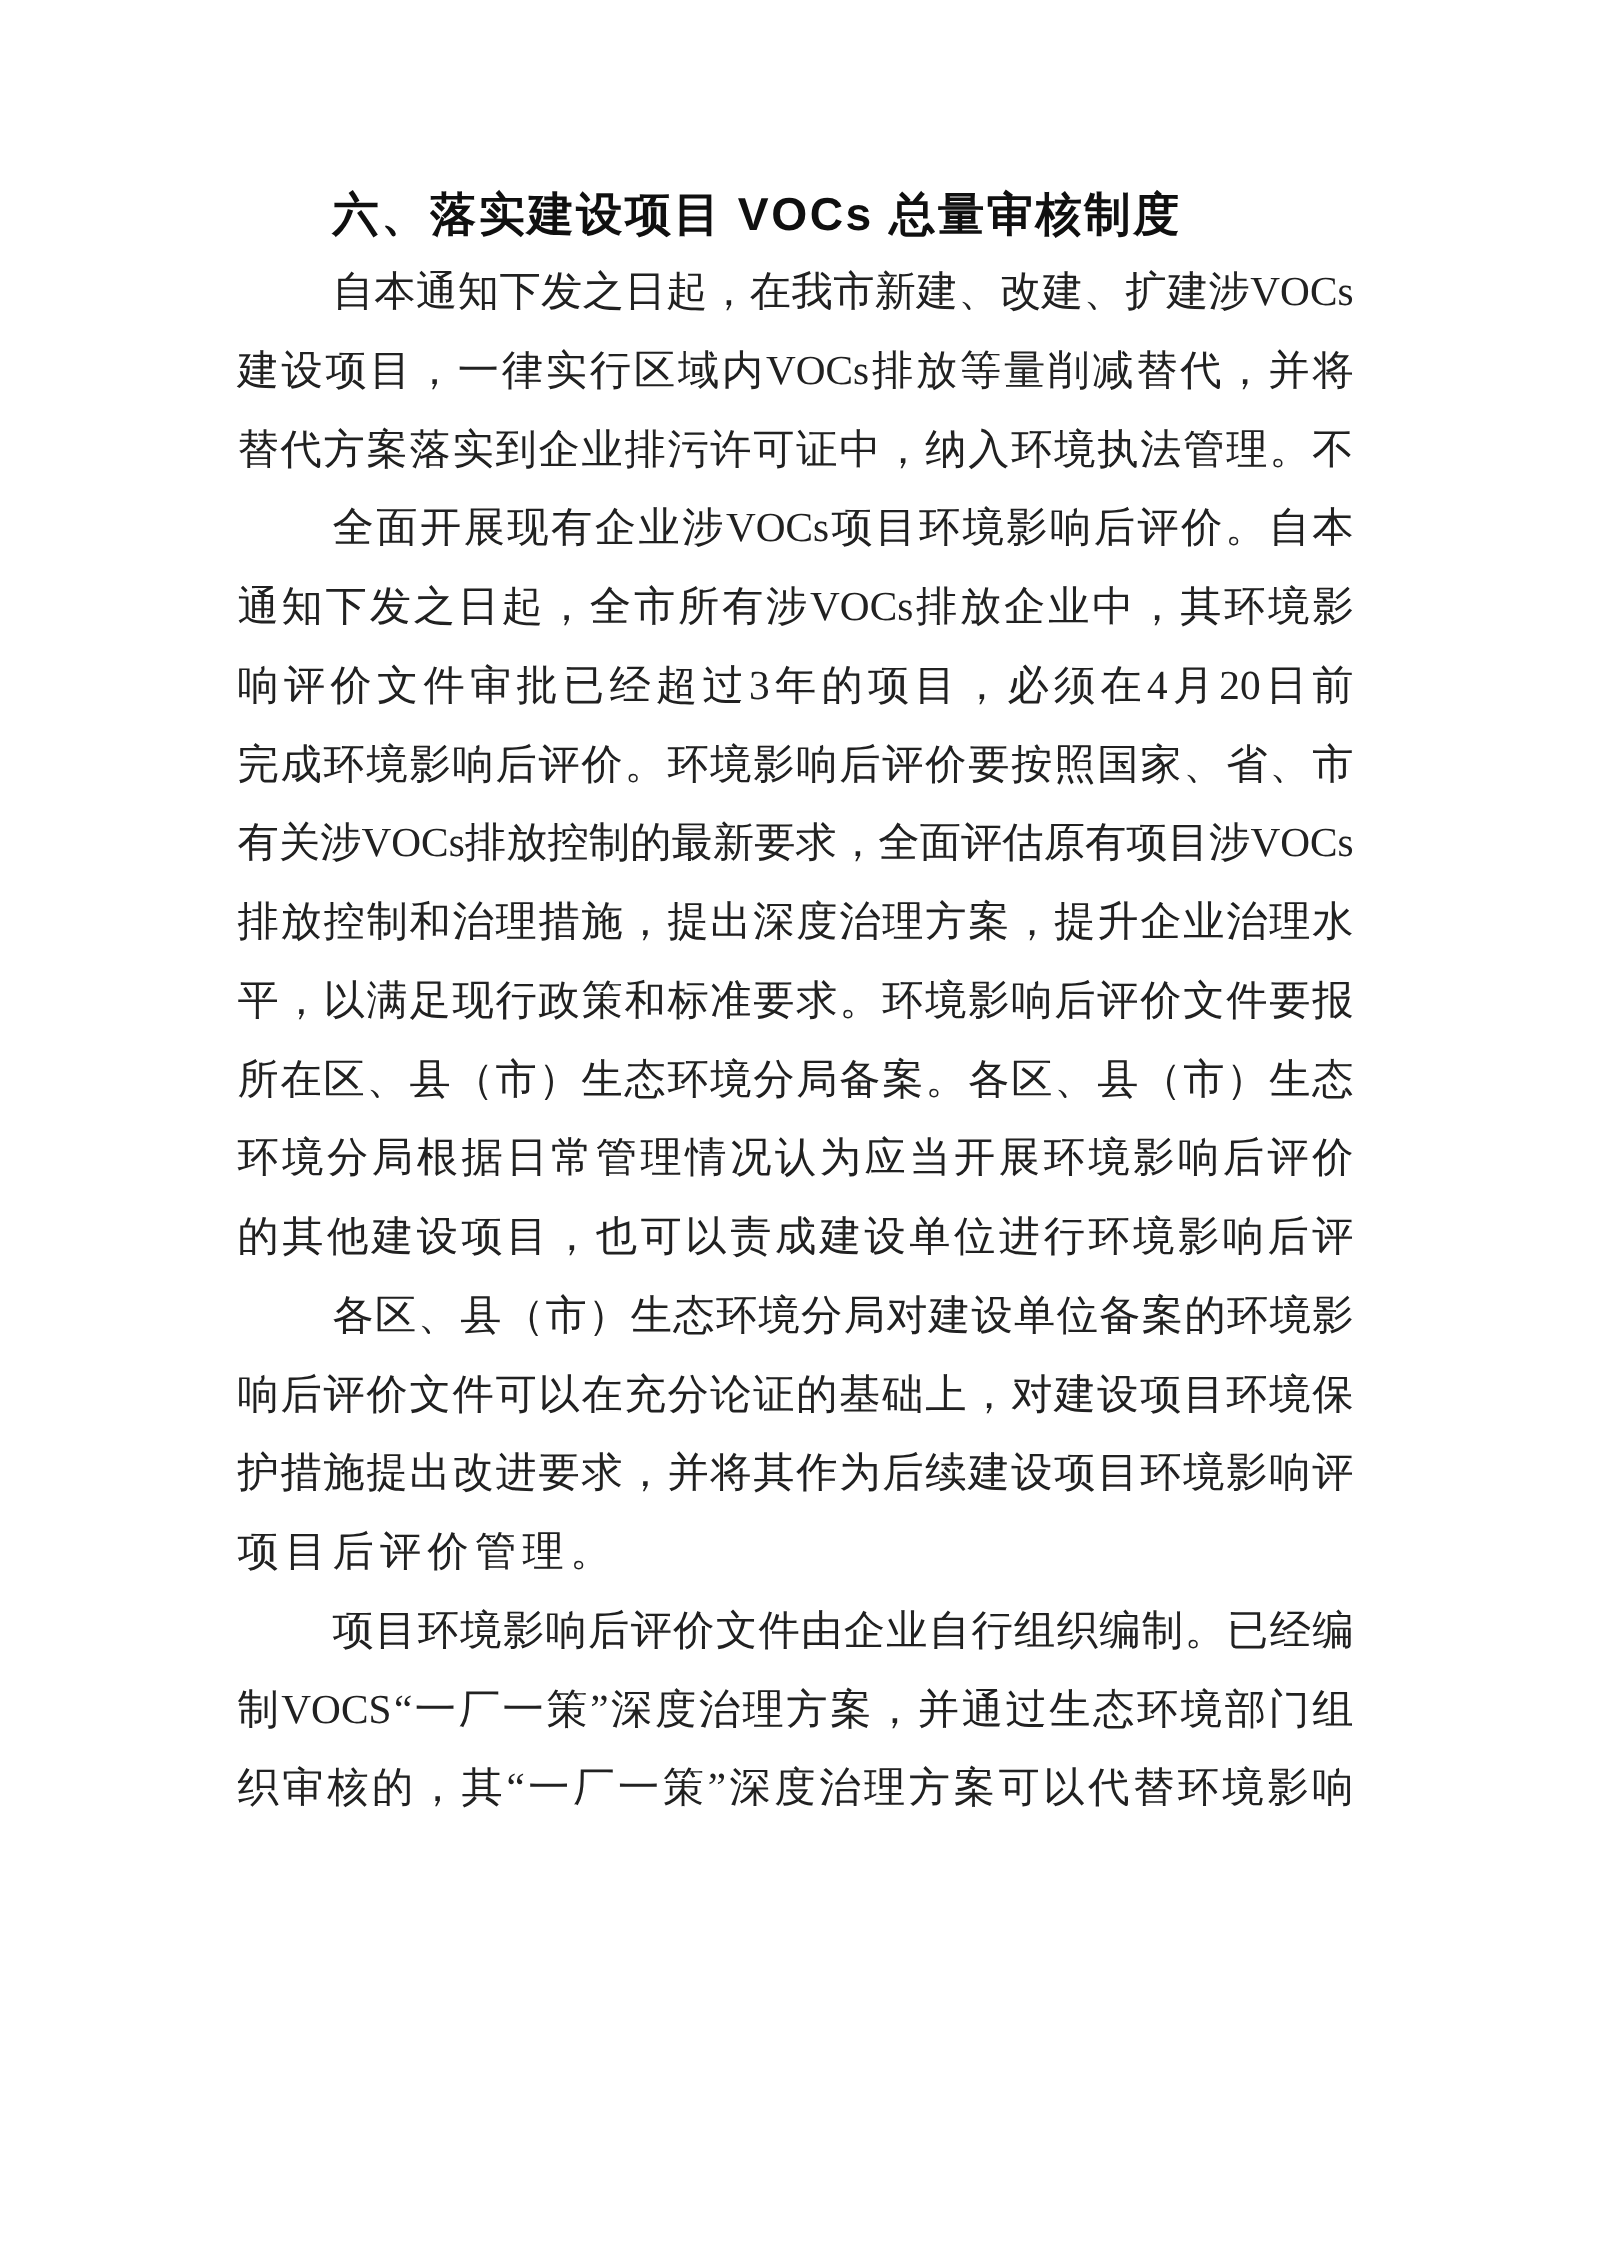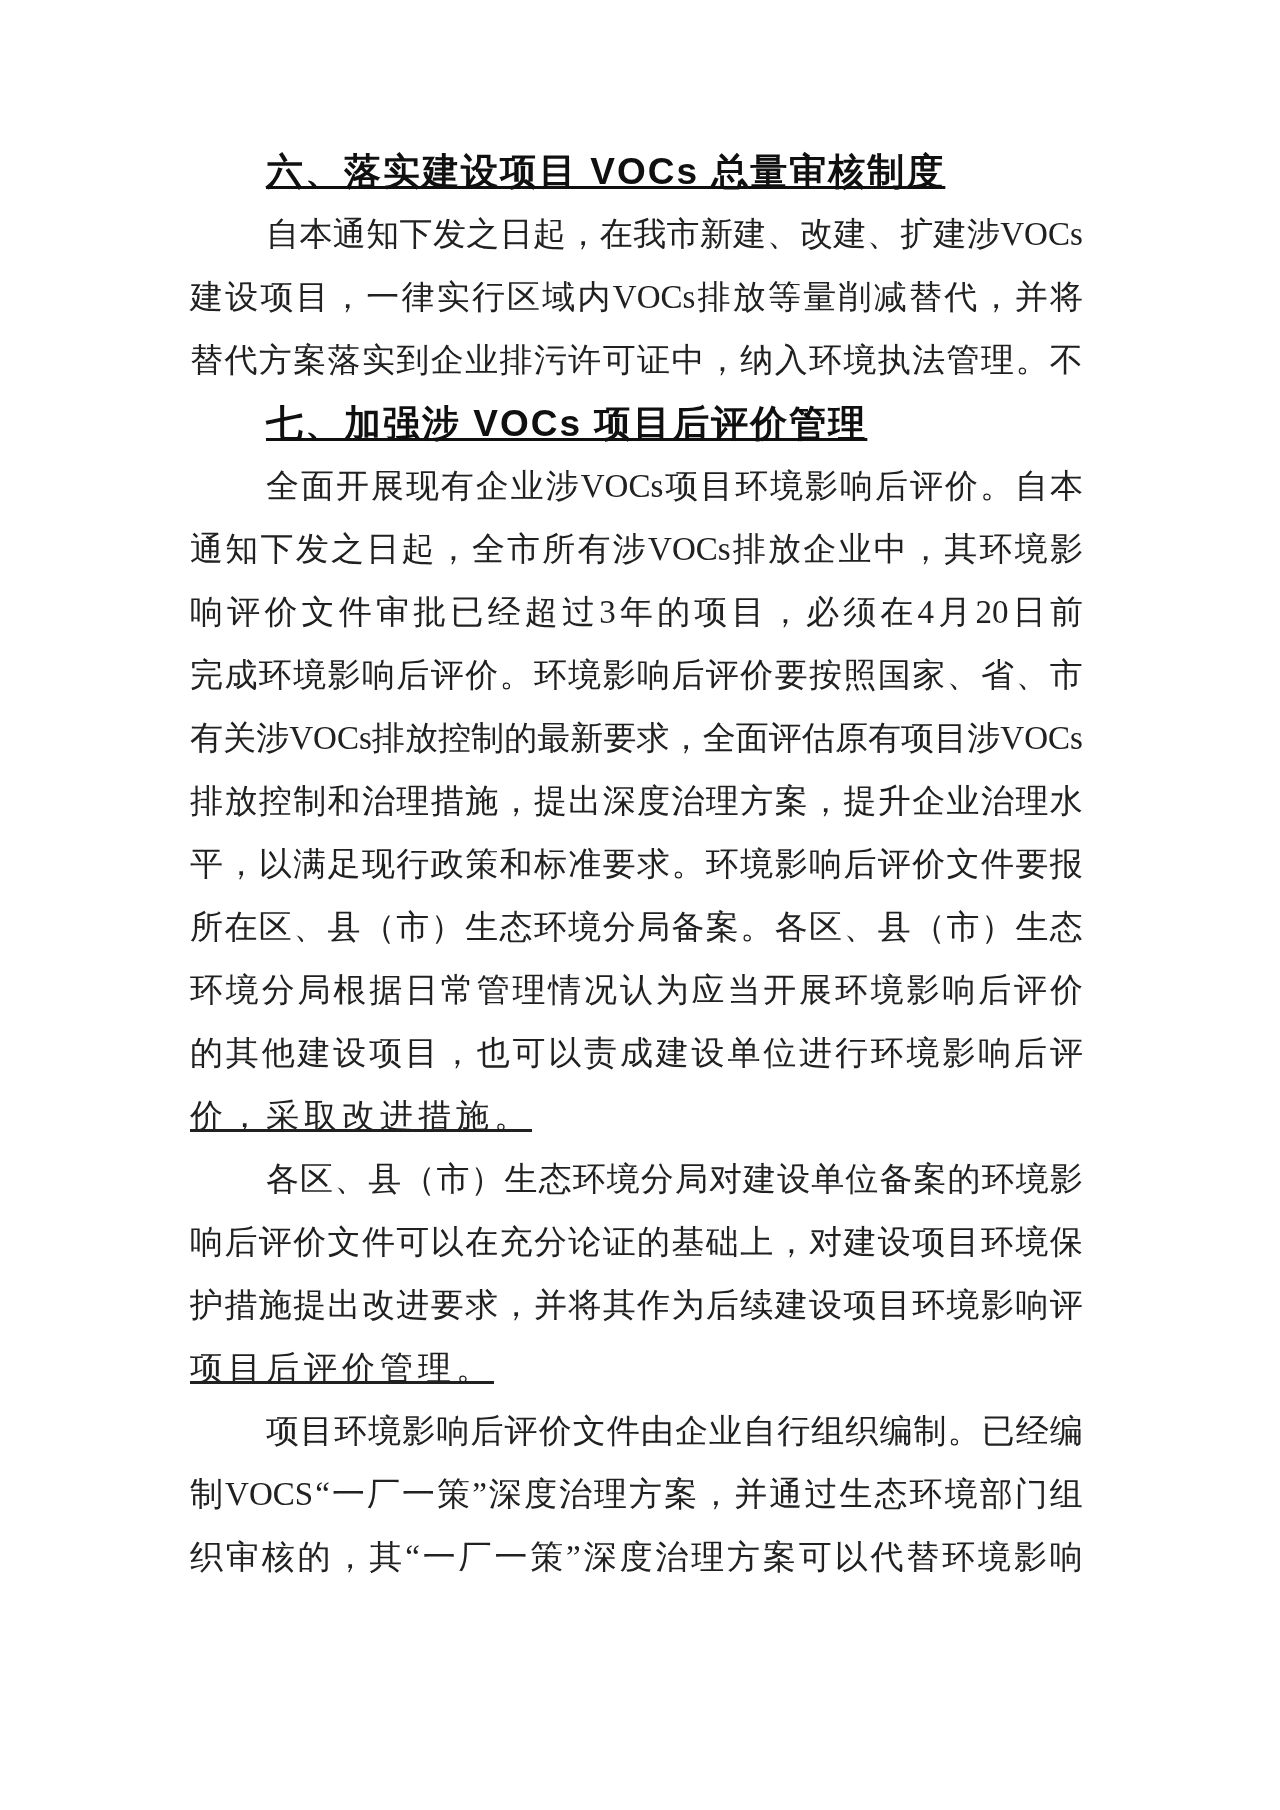--- a/index.html
+++ b/index.html
@@ -31,21 +31,20 @@
   .line.justify {
     display: flex;
     justify-content: space-between;
     align-items: baseline;
   }
   .line.justify span {
     line-height: 63px;
   }
   .line:not(.justify) {
     letter-spacing: 5px;
-    text-decoration: underline;
   }
   .line.indent {
     padding-left: 76px;
   }
   .line.heading {
     font-family: "Liberation Sans", "DejaVu Sans", sans-serif;
     font-weight: 700;
     font-size: 37px;
     color: #101010;
     letter-spacing: 2px;
@@ -53,32 +52,30 @@
 </style>
 </head>
 <body>
 
 <div class="page">
   <div class="content">
       <div class="line indent heading">六、落实建设项目 VOCs 总量审核制度</div>
       <div class="line justify indent"><span>自</span><span>本</span><span>通</span><span>知</span><span>下</span><span>发</span><span>之</span><span>日</span><span>起</span><span>，</span><span>在</span><span>我</span><span>市</span><span>新</span><span>建</span><span>、</span><span>改</span><span>建</span><span>、</span><span>扩</span><span>建</span><span>涉</span><span>VOCs</span></div>
       <div class="line justify"><span>建</span><span>设</span><span>项</span><span>目</span><span>，</span><span>一</span><span>律</span><span>实</span><span>行</span><span>区</span><span>域</span><span>内</span><span>VOCs</span><span>排</span><span>放</span><span>等</span><span>量</span><span>削</span><span>减</span><span>替</span><span>代</span><span>，</span><span>并</span><span>将</span></div>
       <div class="line justify"><span>替</span><span>代</span><span>方</span><span>案</span><span>落</span><span>实</span><span>到</span><span>企</span><span>业</span><span>排</span><span>污</span><span>许</span><span>可</span><span>证</span><span>中</span><span>，</span><span>纳</span><span>入</span><span>环</span><span>境</span><span>执</span><span>法</span><span>管</span><span>理</span><span>。</span><span>不</span></div>
-      <div class="line indent heading">七、加强涉 VOCs 项目后评价管理</div>
       <div class="line justify indent"><span>全</span><span>面</span><span>开</span><span>展</span><span>现</span><span>有</span><span>企</span><span>业</span><span>涉</span><span>VOCs</span><span>项</span><span>目</span><span>环</span><span>境</span><span>影</span><span>响</span><span>后</span><span>评</span><span>价</span><span>。</span><span>自</span><span>本</span></div>
       <div class="line justify"><span>通</span><span>知</span><span>下</span><span>发</span><span>之</span><span>日</span><span>起</span><span>，</span><span>全</span><span>市</span><span>所</span><span>有</span><span>涉</span><span>VOCs</span><span>排</span><span>放</span><span>企</span><span>业</span><span>中</span><span>，</span><span>其</span><span>环</span><span>境</span><span>影</span></div>
       <div class="line justify"><span>响</span><span>评</span><span>价</span><span>文</span><span>件</span><span>审</span><span>批</span><span>已</span><span>经</span><span>超</span><span>过</span><span>3</span><span>年</span><span>的</span><span>项</span><span>目</span><span>，</span><span>必</span><span>须</span><span>在</span><span>4</span><span>月</span><span>20</span><span>日</span><span>前</span></div>
       <div class="line justify"><span>完</span><span>成</span><span>环</span><span>境</span><span>影</span><span>响</span><span>后</span><span>评</span><span>价</span><span>。</span><span>环</span><span>境</span><span>影</span><span>响</span><span>后</span><span>评</span><span>价</span><span>要</span><span>按</span><span>照</span><span>国</span><span>家</span><span>、</span><span>省</span><span>、</span><span>市</span></div>
       <div class="line justify"><span>有</span><span>关</span><span>涉</span><span>VOCs</span><span>排</span><span>放</span><span>控</span><span>制</span><span>的</span><span>最</span><span>新</span><span>要</span><span>求</span><span>，</span><span>全</span><span>面</span><span>评</span><span>估</span><span>原</span><span>有</span><span>项</span><span>目</span><span>涉</span><span>VOCs</span></div>
       <div class="line justify"><span>排</span><span>放</span><span>控</span><span>制</span><span>和</span><span>治</span><span>理</span><span>措</span><span>施</span><span>，</span><span>提</span><span>出</span><span>深</span><span>度</span><span>治</span><span>理</span><span>方</span><span>案</span><span>，</span><span>提</span><span>升</span><span>企</span><span>业</span><span>治</span><span>理</span><span>水</span></div>
       <div class="line justify"><span>平</span><span>，</span><span>以</span><span>满</span><span>足</span><span>现</span><span>行</span><span>政</span><span>策</span><span>和</span><span>标</span><span>准</span><span>要</span><span>求</span><span>。</span><span>环</span><span>境</span><span>影</span><span>响</span><span>后</span><span>评</span><span>价</span><span>文</span><span>件</span><span>要</span><span>报</span></div>
       <div class="line justify"><span>所</span><span>在</span><span>区</span><span>、</span><span>县</span><span>（</span><span>市</span><span>）</span><span>生</span><span>态</span><span>环</span><span>境</span><span>分</span><span>局</span><span>备</span><span>案</span><span>。</span><span>各</span><span>区</span><span>、</span><span>县</span><span>（</span><span>市</span><span>）</span><span>生</span><span>态</span></div>
       <div class="line justify"><span>环</span><span>境</span><span>分</span><span>局</span><span>根</span><span>据</span><span>日</span><span>常</span><span>管</span><span>理</span><span>情</span><span>况</span><span>认</span><span>为</span><span>应</span><span>当</span><span>开</span><span>展</span><span>环</span><span>境</span><span>影</span><span>响</span><span>后</span><span>评</span><span>价</span></div>
       <div class="line justify"><span>的</span><span>其</span><span>他</span><span>建</span><span>设</span><span>项</span><span>目</span><span>，</span><span>也</span><span>可</span><span>以</span><span>责</span><span>成</span><span>建</span><span>设</span><span>单</span><span>位</span><span>进</span><span>行</span><span>环</span><span>境</span><span>影</span><span>响</span><span>后</span><span>评</span></div>
-      <div class="line">价，采取改进措施。</div>
       <div class="line justify indent"><span>各</span><span>区</span><span>、</span><span>县</span><span>（</span><span>市</span><span>）</span><span>生</span><span>态</span><span>环</span><span>境</span><span>分</span><span>局</span><span>对</span><span>建</span><span>设</span><span>单</span><span>位</span><span>备</span><span>案</span><span>的</span><span>环</span><span>境</span><span>影</span></div>
       <div class="line justify"><span>响</span><span>后</span><span>评</span><span>价</span><span>文</span><span>件</span><span>可</span><span>以</span><span>在</span><span>充</span><span>分</span><span>论</span><span>证</span><span>的</span><span>基</span><span>础</span><span>上</span><span>，</span><span>对</span><span>建</span><span>设</span><span>项</span><span>目</span><span>环</span><span>境</span><span>保</span></div>
       <div class="line justify"><span>护</span><span>措</span><span>施</span><span>提</span><span>出</span><span>改</span><span>进</span><span>要</span><span>求</span><span>，</span><span>并</span><span>将</span><span>其</span><span>作</span><span>为</span><span>后</span><span>续</span><span>建</span><span>设</span><span>项</span><span>目</span><span>环</span><span>境</span><span>影</span><span>响</span><span>评</span></div>
       <div class="line">项目后评价管理。</div>
       <div class="line justify indent"><span>项</span><span>目</span><span>环</span><span>境</span><span>影</span><span>响</span><span>后</span><span>评</span><span>价</span><span>文</span><span>件</span><span>由</span><span>企</span><span>业</span><span>自</span><span>行</span><span>组</span><span>织</span><span>编</span><span>制</span><span>。</span><span>已</span><span>经</span><span>编</span></div>
       <div class="line justify"><span>制</span><span>VOCS</span><span>“</span><span>一</span><span>厂</span><span>一</span><span>策</span><span>”</span><span>深</span><span>度</span><span>治</span><span>理</span><span>方</span><span>案</span><span>，</span><span>并</span><span>通</span><span>过</span><span>生</span><span>态</span><span>环</span><span>境</span><span>部</span><span>门</span><span>组</span></div>
       <div class="line justify"><span>织</span><span>审</span><span>核</span><span>的</span><span>，</span><span>其</span><span>“</span><span>一</span><span>厂</span><span>一</span><span>策</span><span>”</span><span>深</span><span>度</span><span>治</span><span>理</span><span>方</span><span>案</span><span>可</span><span>以</span><span>代</span><span>替</span><span>环</span><span>境</span><span>影</span><span>响</span></div>
     </div>
 </div>
 

